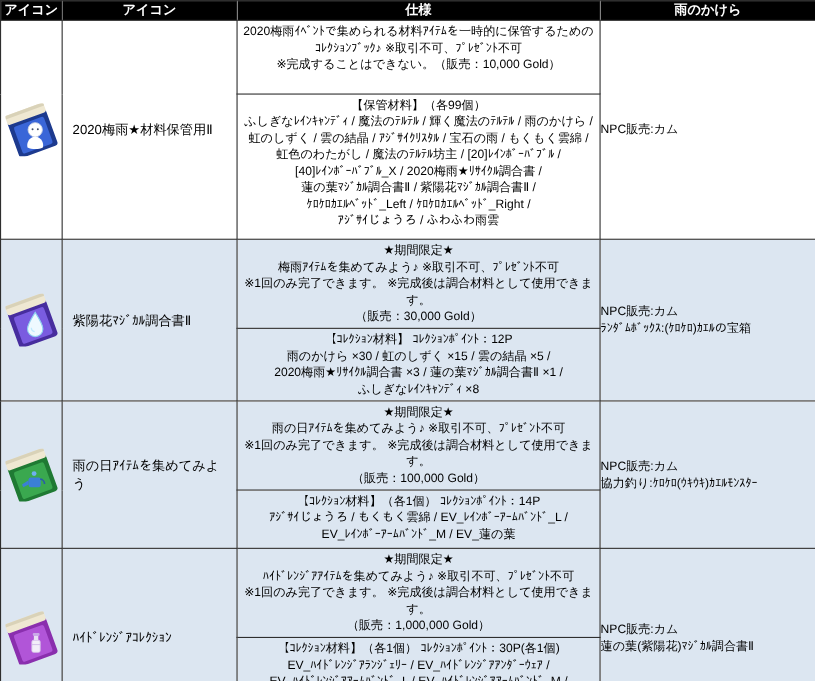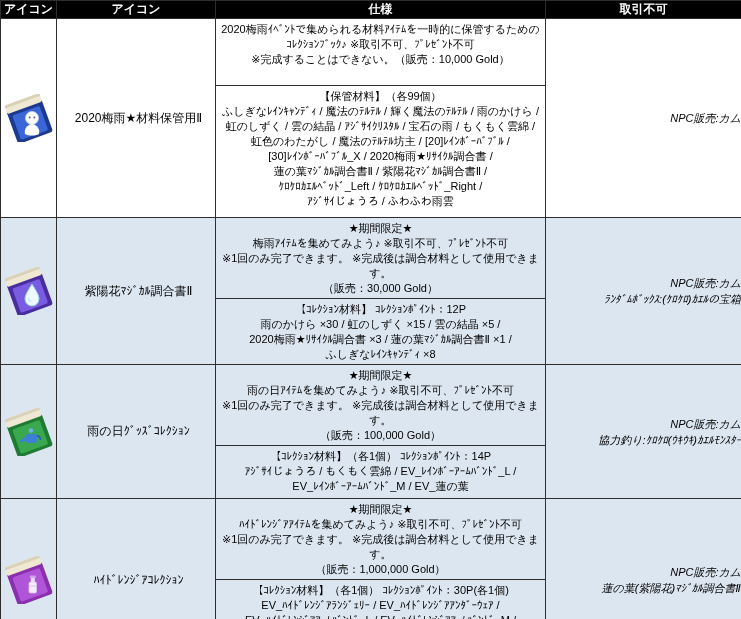--- a/index.html
+++ b/index.html
@@ -9,42 +9,42 @@
   html,body{margin:0;padding:0;background:#fff;}
   body{font-family:"Liberation Sans","DejaVu Sans",sans-serif;color:var(--text);}
   #wrap{width:741px;height:619px;overflow:hidden;}
   table{border-collapse:collapse;table-layout:fixed;width:741px;}
   col.c-icon{width:56px;} col.c-name{width:159px;} col.c-spec{width:330px;} col.c-get{width:196px;}
   th,td{border:1px solid var(--border);padding:0;overflow:hidden;}
   thead th{background:var(--header-bg);color:var(--header-fg);font-size:12px;font-weight:bold;height:17px;text-align:center;}
   tr.alt td{background:var(--alt-bg);}
   tr.plain td{background:var(--row-bg);}
   td.spec{white-space:pre-line;font-size:11px;line-height:15px;padding:3px 5px 2px 5px;vertical-align:top;text-align:center;}
-  td.name{font-size:12px;padding:0 4px 0 9px;vertical-align:middle;text-align:center;}
-  td.obtain{white-space:pre-line;font-size:11px;line-height:16px;text-align:right;vertical-align:middle;font-style:italic;}
+  td.name{font-size:12px;padding:0 4px 0 9px;vertical-align:middle;text-align:left;}
+  td.obtain{white-space:pre-line;font-size:11px;line-height:16px;text-align:left;vertical-align:middle;}
   td.icon-cell{text-align:center;vertical-align:middle;}
   .icon-box{width:48px;height:48px;margin:0 auto;display:block;}
 </style>
 </head>
 <body>
 
 <div id="wrap">
 <table>
   <colgroup>
         <col class="c-icon">
         <col class="c-name">
         <col class="c-spec">
         <col class="c-get">
       </colgroup>
   <thead>
     <tr>
       <th>アイコン</th>
       <th>アイコン</th>
       <th>仕様</th>
-      <th>取引不可</th>
+      <th>雨のかけら</th>
     </tr>
   </thead>
   <tbody>
 
     <tr class="plain" style="height:67px;">
       <td class="icon-cell" rowspan="2">
         <svg class="icon-box" viewBox="0 0 48 48">
           <g transform="rotate(-20 24 24)">
             <rect x="5" y="10" width="37" height="35" rx="3" fill="#1d3a8e"></rect>
             <rect x="5" y="4" width="37" height="9" rx="2" fill="#efe8d2"></rect>
@@ -61,21 +61,21 @@
       <td class="spec">2020梅雨ｲﾍﾞﾝﾄで集められる材料ｱｲﾃﾑを一時的に保管するための
 ｺﾚｸｼｮﾝﾌﾞｯｸ♪  ※取引不可、ﾌﾟﾚｾﾞﾝﾄ不可
 ※完成することはできない。（販売：10,000  Gold）</td>
       <td class="obtain" rowspan="2">NPC販売:カム</td>
     </tr>
     <tr class="plain" style="height:132px;">
       <td class="spec">【保管材料】（各99個）
 ふしぎなﾚｲﾝｷｬﾝﾃﾞｨ / 魔法のﾃﾙﾃﾙ / 輝く魔法のﾃﾙﾃﾙ / 雨のかけら /
 虹のしずく / 雲の結晶 / ｱｼﾞｻｲｸﾘｽﾀﾙ / 宝石の雨 / もくもく雲綿 /
 虹色のわたがし / 魔法のﾃﾙﾃﾙ坊主 / [20]ﾚｲﾝﾎﾞｰﾊﾞﾌﾞﾙ /
-[30]ﾚｲﾝﾎﾞｰﾊﾞﾌﾞﾙ_X / 2020梅雨★ﾘｻｲｸﾙ調合書 /
+[40]ﾚｲﾝﾎﾞｰﾊﾞﾌﾞﾙ_X / 2020梅雨★ﾘｻｲｸﾙ調合書 /
 蓮の葉ﾏｼﾞｶﾙ調合書Ⅱ / 紫陽花ﾏｼﾞｶﾙ調合書Ⅱ /
 ｹﾛｹﾛｶｴﾙﾍﾞｯﾄﾞ_Left / ｹﾛｹﾛｶｴﾙﾍﾞｯﾄﾞ_Right /
 ｱｼﾞｻｲじょうろ / ふわふわ雨雲</td>
     </tr>
 
     <tr class="alt" style="height:73px;">
       <td class="icon-cell" rowspan="2">
         <svg class="icon-box" viewBox="0 0 48 48">
           <g transform="rotate(-20 24 24)">
             <rect x="5" y="10" width="37" height="35" rx="3" fill="#472d9e"></rect>
@@ -110,21 +110,21 @@
             <rect x="5" y="4" width="37" height="9" rx="2" fill="#efe8d2"></rect>
             <rect x="5" y="4" width="37" height="3" fill="#d9d2b8"></rect>
             <rect x="9" y="16" width="29" height="26" rx="2" fill="#3aa84f"></rect>
           </g>
           <rect x="21" y="26" width="11" height="9" rx="2" fill="#3b7fd6"></rect>
           <polygon points="21,28.5 15,32.5 16.2,35 21,32.5" fill="#3b7fd6"></polygon>
           <path d="M31.5 27.5 a4.5 4.5 0 0 1 4 4.5" stroke="#2a5ca8" fill="none" stroke-width="1.5"></path>
           <circle cx="26" cy="22.5" r="2.2" fill="#6fb0f0"></circle>
         </svg>
       </td>
-      <td class="name" rowspan="2">雨の日ｸﾞｯｽﾞｺﾚｸｼｮﾝ</td>
+      <td class="name" rowspan="2">雨の日ｱｲﾃﾑを集めてみよう</td>
       <td class="spec">★期間限定★
 雨の日ｱｲﾃﾑを集めてみよう♪  ※取引不可、ﾌﾟﾚｾﾞﾝﾄ不可
 ※1回のみ完了できます。 ※完成後は調合材料として使用できます。
 （販売：100,000  Gold）</td>
       <td class="obtain" rowspan="2">NPC販売:カム
 協力釣り:ｹﾛｹﾛ(ｳｷｳｷ)ｶｴﾙﾓﾝｽﾀｰ</td>
     </tr>
     <tr class="alt" style="height:53px;">
       <td class="spec">【ｺﾚｸｼｮﾝ材料】（各1個） ｺﾚｸｼｮﾝﾎﾟｲﾝﾄ：14P
 ｱｼﾞｻｲじょうろ / もくもく雲綿 / EV_ﾚｲﾝﾎﾞｰｱｰﾑﾊﾞﾝﾄﾞ_L /

